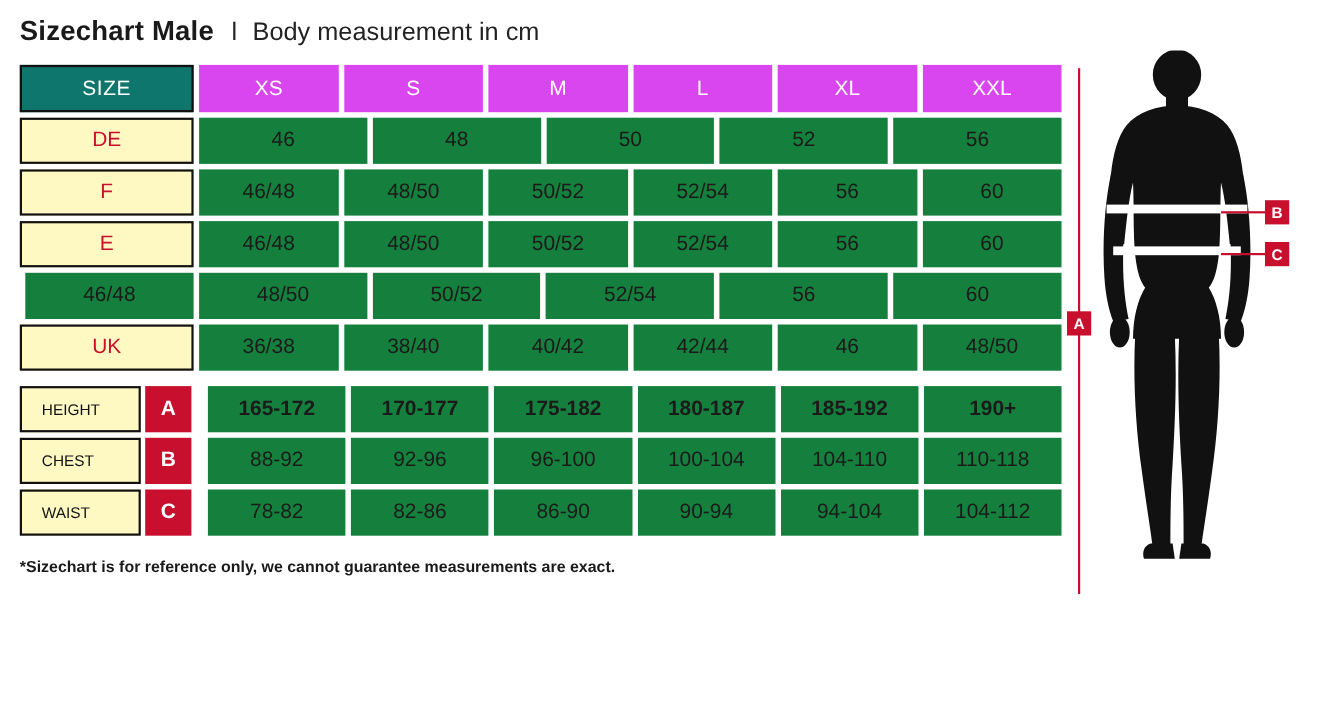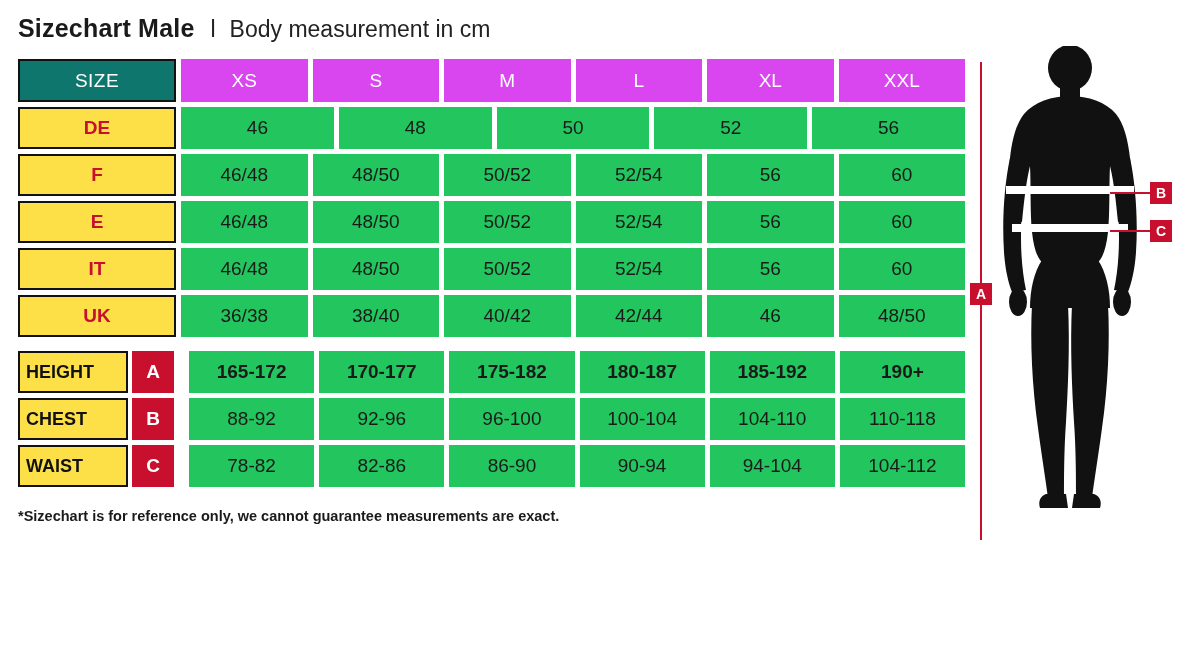--- a/index.html
+++ b/index.html
@@ -69,39 +69,39 @@
     justify-content: center;
     font-size: 19px;
     box-sizing: border-box;
   }
 
   
   .label-cell {
     width: 158px;
     min-width: 158px;
     border: 2px solid #111;
-    background: #fde047;
+    background: #fef9c3;
     color: #c8102e;
-    font-weight: bold;
+    font-weight: normal;
     font-size: 19px;
   }
   .label-cell.size-head {
     background: #0f766e;
     color: #fff;
     border-color: #111;
     font-weight: normal;
     letter-spacing: .5px;
   }
   .label-cell.black-label {
     color: #111;
     width: 110px;
     min-width: 110px;
     justify-content: flex-start;
-    padding-left: 6px;
-    font-size: 18px;
+    padding-left: 18px;
+    font-size: 14px;
   }
 
   .badge {
     width: 42px;
     min-width: 42px;
     background: #c8102e;
     color: #fff;
     font-weight: bold;
     font-size: 19px;
     display: flex;
@@ -111,21 +111,21 @@
   }
 
   .spacer {
     width: 10px;
     min-width: 10px;
   }
 
   .data-cell {
     flex: 1 1 0;
     margin-left: 5px;
-    background: #22c55e;
+    background: #15803d;
     color: #1a1a1a;
     font-size: 19px;
   }
   .data-cell.head {
     background: #d946ef;
     color: #fff;
   }
   .data-cell.bold {
     font-weight: bold;
   }
@@ -227,21 +227,20 @@
       <div class="cell label-cell">E</div>
       <div class="cell data-cell">46/48</div>
       <div class="cell data-cell">48/50</div>
       <div class="cell data-cell">50/52</div>
       <div class="cell data-cell">52/54</div>
       <div class="cell data-cell">56</div>
       <div class="cell data-cell">60</div>
     </div>
 
     <div class="row">
-      <div class="cell label-cell">IT</div>
       <div class="cell data-cell">46/48</div>
       <div class="cell data-cell">48/50</div>
       <div class="cell data-cell">50/52</div>
       <div class="cell data-cell">52/54</div>
       <div class="cell data-cell">56</div>
       <div class="cell data-cell">60</div>
     </div>
 
     <div class="row">
       <div class="cell label-cell">UK</div>

